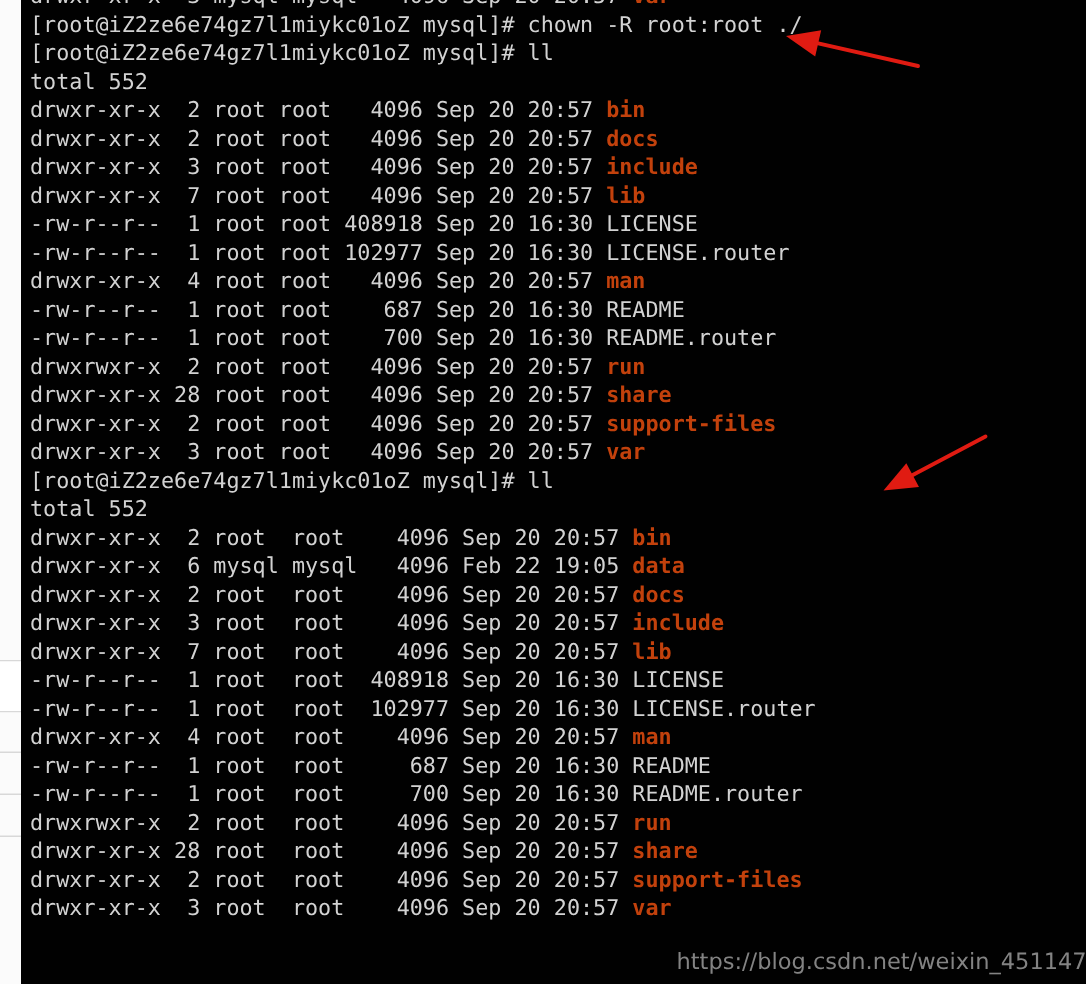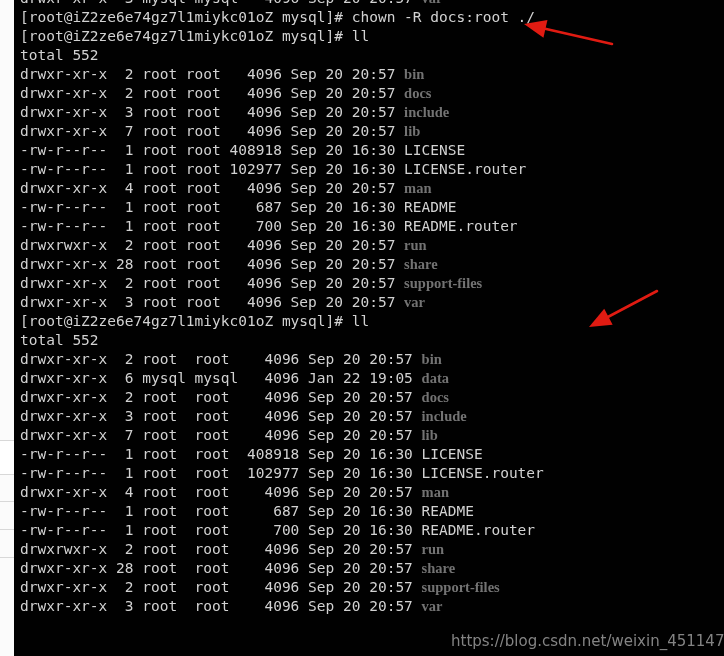--- a/index.html
+++ b/index.html
@@ -60,23 +60,22 @@
   .line {
     height: 19px;
     line-height: 19px;
     font-size: 14.5px;
     white-space: pre;
     color: #cfcfcf;
     letter-spacing: 0px;
     padding-left: 6px;
   }
   .dir {
-    color: #737373;
+    color: #c2410c;
     font-weight: bold;
-    font-family: Liberation Serif, serif;
   }
   .plain {
     color: #d2d2d2;
   }
   
   .arrow-svg {
     position: absolute;
     left: 0; top: 0;
     width: 724px;
     height: 656px;
@@ -109,40 +108,40 @@
     <div class="gut-block" style="top:502px;height:27px;"></div>
     <div class="gut-line" style="top:529px;"></div>
     <div class="gut-block" style="top:530px;height:27px;"></div>
     <div class="gut-line" style="top:557px;"></div>
     <div class="gut-block" style="top:558px;height:98px;"></div>
   </div>
 
   <div id="terminal">
     <div class="term-inner" id="term-inner">
         <div class="line"><span class="plain">drwxr-xr-x  3 mysql mysql   4096 Sep 20 20:57 </span><span class="dir">var</span></div>
-        <div class="line"><span class="plain">[root@iZ2ze6e74gz7l1miykc01oZ mysql]# chown -R docs:root ./</span></div>
+        <div class="line"><span class="plain">[root@iZ2ze6e74gz7l1miykc01oZ mysql]# chown -R root:root ./</span></div>
         <div class="line"><span class="plain">[root@iZ2ze6e74gz7l1miykc01oZ mysql]# ll</span></div>
         <div class="line"><span class="plain">total 552</span></div>
         <div class="line"><span class="plain">drwxr-xr-x  2 root root   4096 Sep 20 20:57 </span><span class="dir">bin</span></div>
         <div class="line"><span class="plain">drwxr-xr-x  2 root root   4096 Sep 20 20:57 </span><span class="dir">docs</span></div>
         <div class="line"><span class="plain">drwxr-xr-x  3 root root   4096 Sep 20 20:57 </span><span class="dir">include</span></div>
         <div class="line"><span class="plain">drwxr-xr-x  7 root root   4096 Sep 20 20:57 </span><span class="dir">lib</span></div>
         <div class="line"><span class="plain">-rw-r--r--  1 root root 408918 Sep 20 16:30 </span><span class="plain">LICENSE</span></div>
         <div class="line"><span class="plain">-rw-r--r--  1 root root 102977 Sep 20 16:30 </span><span class="plain">LICENSE.router</span></div>
         <div class="line"><span class="plain">drwxr-xr-x  4 root root   4096 Sep 20 20:57 </span><span class="dir">man</span></div>
         <div class="line"><span class="plain">-rw-r--r--  1 root root    687 Sep 20 16:30 </span><span class="plain">README</span></div>
         <div class="line"><span class="plain">-rw-r--r--  1 root root    700 Sep 20 16:30 </span><span class="plain">README.router</span></div>
         <div class="line"><span class="plain">drwxrwxr-x  2 root root   4096 Sep 20 20:57 </span><span class="dir">run</span></div>
         <div class="line"><span class="plain">drwxr-xr-x 28 root root   4096 Sep 20 20:57 </span><span class="dir">share</span></div>
         <div class="line"><span class="plain">drwxr-xr-x  2 root root   4096 Sep 20 20:57 </span><span class="dir">support-files</span></div>
         <div class="line"><span class="plain">drwxr-xr-x  3 root root   4096 Sep 20 20:57 </span><span class="dir">var</span></div>
         <div class="line"><span class="plain">[root@iZ2ze6e74gz7l1miykc01oZ mysql]# ll</span></div>
         <div class="line"><span class="plain">total 552</span></div>
         <div class="line"><span class="plain">drwxr-xr-x  2 root  root    4096 Sep 20 20:57 </span><span class="dir">bin</span></div>
-        <div class="line"><span class="plain">drwxr-xr-x  6 mysql mysql   4096 Jan 22 19:05 </span><span class="dir">data</span></div>
+        <div class="line"><span class="plain">drwxr-xr-x  6 mysql mysql   4096 Feb 22 19:05 </span><span class="dir">data</span></div>
         <div class="line"><span class="plain">drwxr-xr-x  2 root  root    4096 Sep 20 20:57 </span><span class="dir">docs</span></div>
         <div class="line"><span class="plain">drwxr-xr-x  3 root  root    4096 Sep 20 20:57 </span><span class="dir">include</span></div>
         <div class="line"><span class="plain">drwxr-xr-x  7 root  root    4096 Sep 20 20:57 </span><span class="dir">lib</span></div>
         <div class="line"><span class="plain">-rw-r--r--  1 root  root  408918 Sep 20 16:30 </span><span class="plain">LICENSE</span></div>
         <div class="line"><span class="plain">-rw-r--r--  1 root  root  102977 Sep 20 16:30 </span><span class="plain">LICENSE.router</span></div>
         <div class="line"><span class="plain">drwxr-xr-x  4 root  root    4096 Sep 20 20:57 </span><span class="dir">man</span></div>
         <div class="line"><span class="plain">-rw-r--r--  1 root  root     687 Sep 20 16:30 </span><span class="plain">README</span></div>
         <div class="line"><span class="plain">-rw-r--r--  1 root  root     700 Sep 20 16:30 </span><span class="plain">README.router</span></div>
         <div class="line"><span class="plain">drwxrwxr-x  2 root  root    4096 Sep 20 20:57 </span><span class="dir">run</span></div>
         <div class="line"><span class="plain">drwxr-xr-x 28 root  root    4096 Sep 20 20:57 </span><span class="dir">share</span></div>

